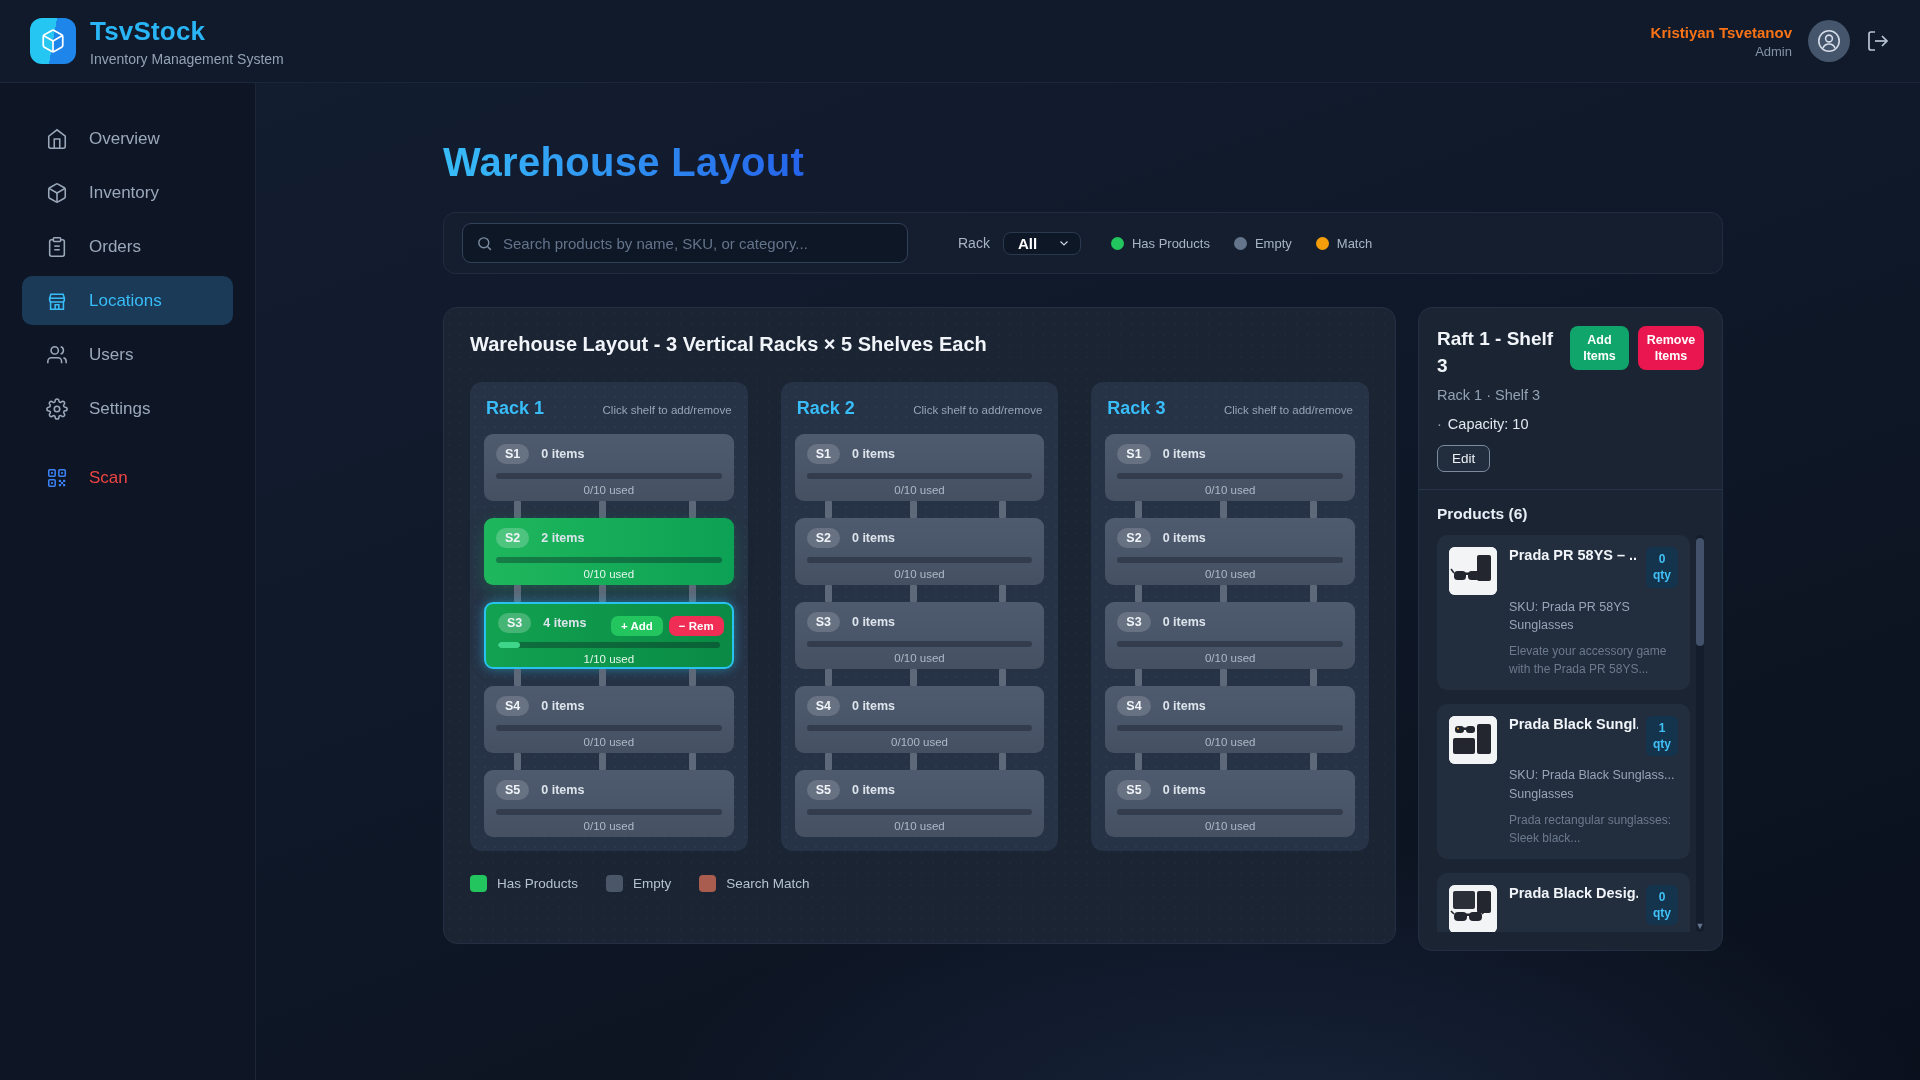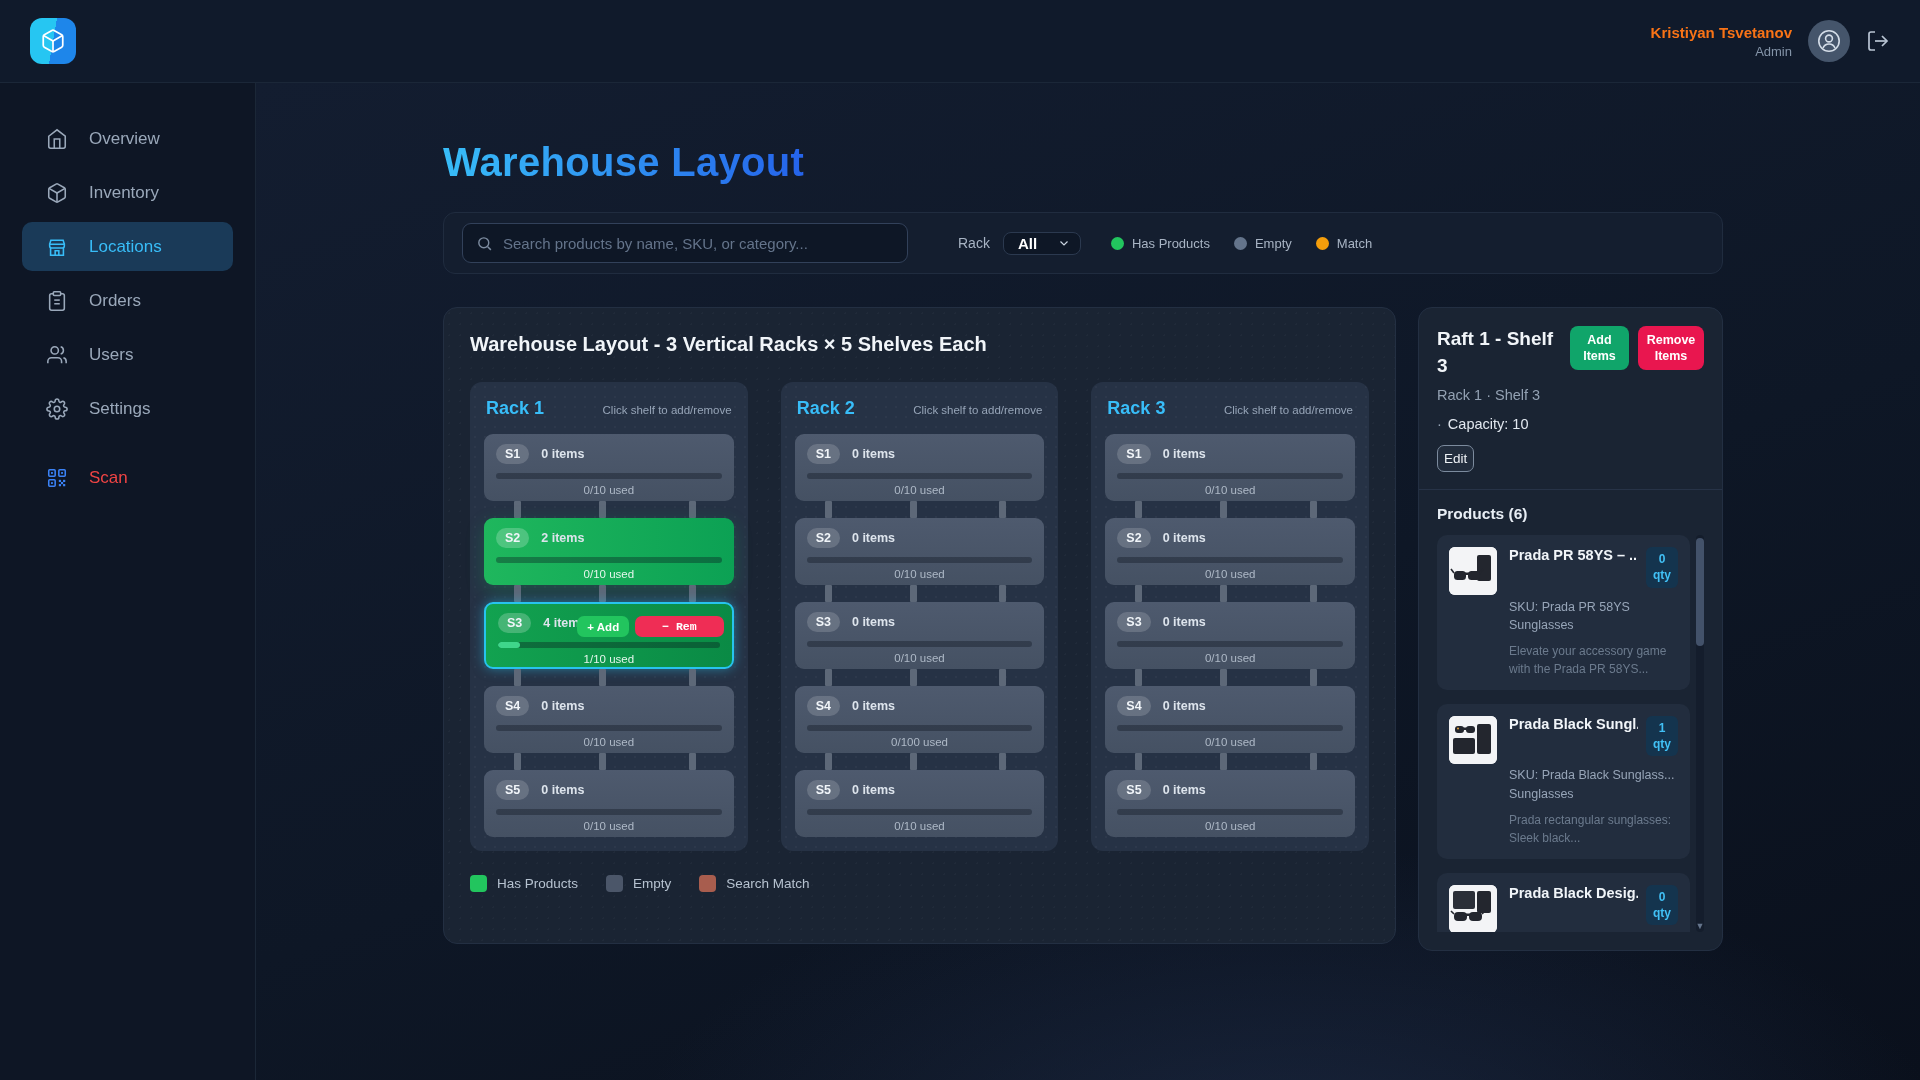--- a/index.html
+++ b/index.html
@@ -98,41 +98,41 @@
     box-shadow:0 6px 18px rgba(16,170,86,.28); }
   .shelf.green .s-badge { background:rgba(255,255,255,.22); }
   .shelf.green .s-used { color:#e4f6ec; }
   .shelf.selected { background:linear-gradient(90deg,#12a250,#0a8a45);
     border:2px solid #27c3ee; box-shadow:0 0 12px rgba(39,195,238,.5); padding-top:9px; }
   .shelf.selected .s-fill { width:10%; background:#3fd68a; }
   .shelf-btns { position:absolute; top:0; right:8px; display:flex; gap:6px;margin-top:12px; }
   .btn-add { background:#22c55e; color:#fff; font-size:11.5px; font-weight:bold;
     border:none; border-radius:7px; padding:4px 10px; cursor:pointer; font-family:inherit; }
   .btn-rem { background:#ef2d55; color:#fff; font-size:11.5px; font-weight:bold;
-    border:none; border-radius:7px; padding:4px 27px; cursor:pointer; font-family:Liberation Mono, monospace; }
+    border:none; border-radius:7px; padding:4px 10px; cursor:pointer; font-family:Liberation Sans, sans-serif; }
   .legend-bottom { display:flex; align-items:center; gap:28px; margin-top:24px; }
   .legend-bottom .item { display:flex; align-items:center; gap:10px; color:#b6c2d0; font-size:13.5px; }
   .sq { width:17px; height:17px; border-radius:4px; }
 
   
   .detail-panel { width:305px; height:644px; background:#1a2433; border:1px solid #232f42;
     border-radius:14px; padding:18px; display:flex; flex-direction:column; }
   .detail-head { display:flex; gap:9px; }
   .detail-title { flex:1; color:#f1f5f9; font-size:19px; font-weight:bold; line-height:1.4; }
   .btn-add-items { background:#10a56a; color:#fff; border:none; border-radius:8px; width:59px;
     font-size:12.5px; font-weight:bold; line-height:1.3; cursor:pointer; font-family:inherit;
     padding:6px 4px; align-self:flex-start; height:44px; }
   .btn-remove-items { background:#e9164f; color:#fff; border:none; border-radius:8px; width:66px;
     font-size:12.5px; font-weight:bold; line-height:1.3; cursor:pointer; font-family:inherit;
     padding:6px 4px; align-self:flex-start; height:44px; }
   .detail-breadcrumb { margin-top:8px; color:#93a1b3; font-size:14.5px; }
   .detail-capacity { margin-top:13px; font-size:14.5px; color:#e2e8f0; }
   .detail-capacity .bullet { color:#93a1b3; margin-right:6px; }
   .btn-edit { margin-top:13px; align-self:flex-start; background:#222d3d; color:#eef2f6;
-    border:1px solid #7c8b9e; border-radius:7px; padding:5px 6px; font-size:13.5px;
+    border:1px solid #7c8b9e; border-radius:7px; padding:5px 14px; font-size:13.5px;
     cursor:pointer; font-family:inherit; }
   .panel-divider { height:1px; background:#273347; margin:17px -18px 0; }
   .products-header { margin-top:15px; color:#e8eef5; font-size:15.5px; font-weight:bold; }
   .products-list { position:relative; margin-top:12px; flex:1; overflow:hidden; padding-right:14px; }
   .product-card { background:#222d3e; border-radius:10px; padding:12px; margin-bottom:14px;
     display:flex; gap:12px; cursor:pointer; }
   .thumb { width:48px; height:48px; border-radius:6px; overflow:hidden; flex:none;
     background:linear-gradient(160deg,#ffffff,#d9dde2); display:flex; align-items:center; justify-content:center; }
   .p-content { flex:1; min-width:0; }
   .p-title-row { display:flex; justify-content:space-between; gap:8px; align-items:flex-start; }
@@ -150,20 +150,24 @@
 <body>
 
 <div class="header">
   <div class="logo-badge">
     <svg viewBox="0 0 24 24">
         <path d="M21 16V8a2 2 0 0 0-1-1.73l-7-4a2 2 0 0 0-2 0l-7 4A2 2 0 0 0 3 8v8a2 2 0 0 0 1 1.73l7 4a2 2 0 0 0 2 0l7-4A2 2 0 0 0 21 16z"></path>
         <polyline points="3.27 6.96 12 12.01 20.73 6.96"></polyline>
         <line x1="12" y1="22.08" x2="12" y2="12"></line>
       </svg>
   </div>
+  <div class="app-titles">
+    <div class="app-name">TsvStock</div>
+    <div class="app-sub">Inventory Management System</div>
+  </div>
   <div class="header-right">
     <div class="user-block">
       <div class="user-name">Kristiyan Tsvetanov</div>
       <div class="user-role">Admin</div>
     </div>
     <div class="avatar">
       <svg viewBox="0 0 24 24">
           <circle cx="12" cy="9.5" r="3.4"></circle>
           <path d="M6 19a6.5 6.5 0 0 1 12 0"></path>
           <circle cx="12" cy="12" r="10.2"></circle>
@@ -188,37 +192,37 @@
     <span>Overview</span>
   </div>
   <div class="nav-item">
     <svg viewBox="0 0 24 24">
         <path d="M21 16V8a2 2 0 0 0-1-1.73l-7-4a2 2 0 0 0-2 0l-7 4A2 2 0 0 0 3 8v8a2 2 0 0 0 1 1.73l7 4a2 2 0 0 0 2 0l7-4A2 2 0 0 0 21 16z"></path>
         <polyline points="3.27 6.96 12 12.01 20.73 6.96"></polyline>
         <line x1="12" y1="22.08" x2="12" y2="12"></line>
       </svg>
     <span>Inventory</span>
   </div>
+  <div class="nav-item">
+    <svg viewBox="0 0 24 24">
+        <path d="M16 4h2a2 2 0 0 1 2 2v14a2 2 0 0 1-2 2H6a2 2 0 0 1-2-2V6a2 2 0 0 1 2-2h2"></path>
+        <rect x="8" y="2" width="8" height="4" rx="1"></rect>
+        <line x1="9" y1="11" x2="15" y2="11"></line>
+        <line x1="9" y1="15" x2="15" y2="15"></line>
+      </svg>
+    <span>Orders</span>
+  </div>
   <div class="nav-item active">
     <svg viewBox="0 0 24 24">
         <path d="M4 9l1.3-4.4h13.4L20 9"></path>
         <path d="M4 9h16v2a2 2 0 0 1-2 2H6a2 2 0 0 1-2-2z"></path>
         <path d="M5 13v8h14v-8"></path>
         <path d="M10 21v-5h4v5"></path>
       </svg>
     <span>Locations</span>
-  </div>
-  <div class="nav-item">
-    <svg viewBox="0 0 24 24">
-        <path d="M16 4h2a2 2 0 0 1 2 2v14a2 2 0 0 1-2 2H6a2 2 0 0 1-2-2V6a2 2 0 0 1 2-2h2"></path>
-        <rect x="8" y="2" width="8" height="4" rx="1"></rect>
-        <line x1="9" y1="11" x2="15" y2="11"></line>
-        <line x1="9" y1="15" x2="15" y2="15"></line>
-      </svg>
-    <span>Orders</span>
   </div>
   <div class="nav-item">
     <svg viewBox="0 0 24 24">
         <path d="M17 21v-2a4 4 0 0 0-4-4H6a4 4 0 0 0-4 4v2"></path>
         <circle cx="9.5" cy="7" r="4"></circle>
         <path d="M22 21v-2a4 4 0 0 0-3-3.87"></path>
         <path d="M16 3.13a4 4 0 0 1 0 7.75"></path>
       </svg>
     <span>Users</span>
   </div>

